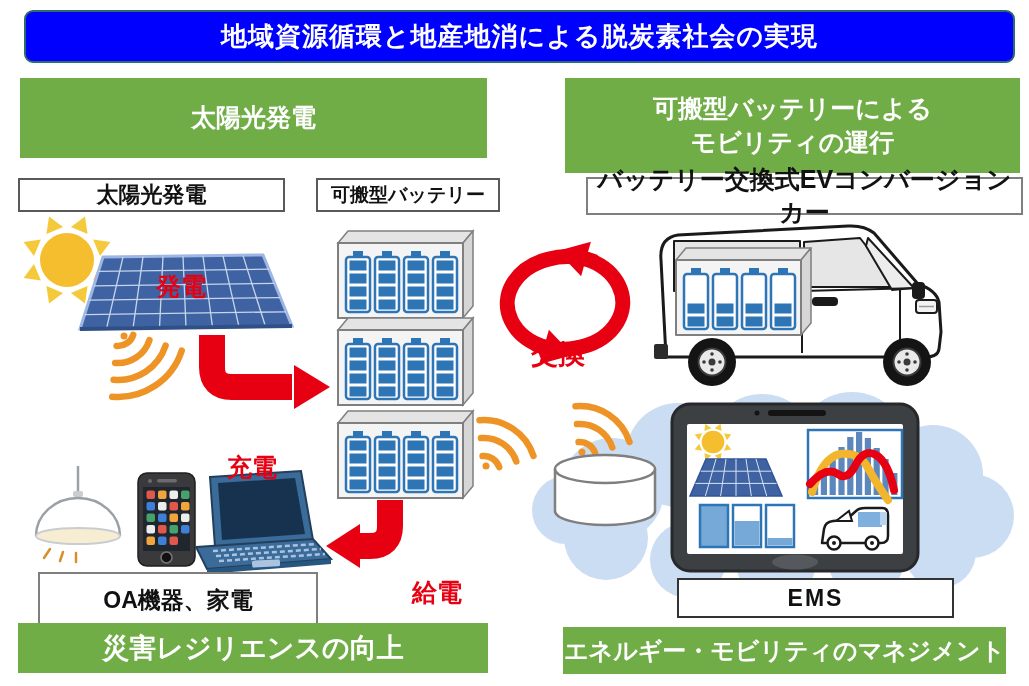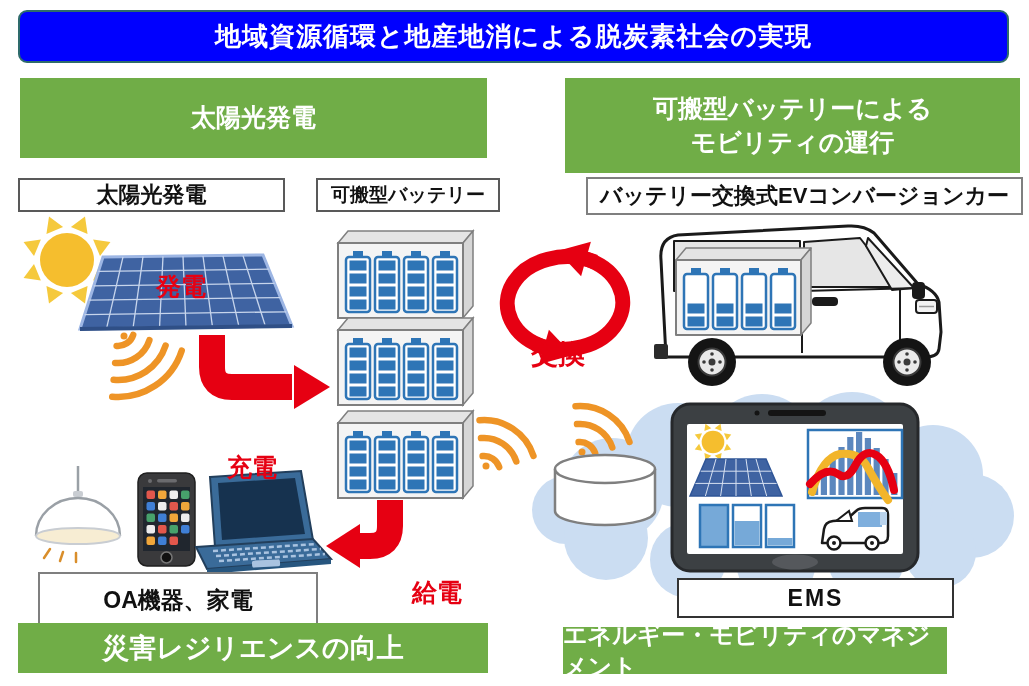--- a/index.html
+++ b/index.html
@@ -1,40 +1,40 @@
 <!DOCTYPE html>
 <html><head>
 <meta charset="utf-8">
 <style>
   html,body{margin:0;padding:0;background:#fff;}
   #stage{position:relative;width:1029px;height:686px;background:#ffffff;overflow:hidden;
          font-family:"Liberation Sans","DejaVu Sans",sans-serif;}
   .abs{position:absolute;box-sizing:border-box;}
   #canvas{position:absolute;left:0;top:0;width:1029px;height:686px;}
-  .title-banner{left:18px;top:10px;width:991px;height:53px;background:#0000FF;border:2px solid #2E6B6B;
+  .title-banner{left:24px;top:10px;width:991px;height:53px;background:#0000FF;border:2px solid #2E6B6B;
       border-radius:9px;color:#fff;font-weight:800;font-size:26px;display:flex;align-items:center;justify-content:center;letter-spacing:1px;}
   .green-header{background:#70AD47;color:#fff;font-weight:800;font-size:25px;line-height:1.35;
       display:flex;flex-direction:column;align-items:center;justify-content:center;text-align:center;}
   .gh-solar{left:20px;top:78px;width:467px;height:80px;}
   .gh-mob{left:565px;top:78px;width:455px;height:95px;}
   .label-box{background:#fff;border:2px solid #595959;color:#111;font-weight:800;
       display:flex;align-items:center;justify-content:center;text-align:center;}
   .lb-solar{left:18px;top:178px;width:267px;height:34px;font-size:22px;}
   .lb-batt{left:316px;top:178px;width:184px;height:34px;font-size:19px;}
-  .lb-ev{left:586px;top:177px;width:437px;height:38px;font-size:22px;border-color:#7f7f7f;}
+  .lb-ev{left:586px;top:177px;width:437px;height:38px;font-size:25px;border-color:#7f7f7f;}
   .lb-oa{left:38px;top:572px;width:280px;height:56px;font-size:23px;border-color:#7f7f7f;}
   .lb-ems{left:677px;top:578px;width:277px;height:40px;font-size:23px;border-color:#333;letter-spacing:2px;}
   .flow-label{color:#E60012;font-weight:800;font-size:25px;white-space:nowrap;margin-top:47px;}
   .fl-gen{left:156px;top:223px;}
   .fl-chg{left:227px;top:404px;}
   .fl-exc{left:531px;top:289px;font-size:27px;}
   .fl-sup{left:412px;top:529px;}
-  .green-banner{background:#70AD47;color:#fff;font-weight:800;display:flex;align-items:center;justify-content:center;text-align:left;}
+  .green-banner{background:#70AD47;color:#fff;font-weight:800;display:flex;align-items:center;justify-content:center;text-align:center;}
   .bn-res{left:18px;top:623px;width:470px;height:50px;font-size:27px;}
-  .bn-man{left:563px;top:627px;width:384px;height:47px;font-size:24px;}
+  .bn-man{left:563px;top:627px;width:443px;height:47px;font-size:24px;}
 </style>
 </head>
 <body>
 
 <div id="stage">
 
   <svg id="canvas" viewBox="0 0 1029 686" xmlns="http://www.w3.org/2000/svg">
     <defs>
       <g id="cellFull">
         <rect x="7" y="0" width="10" height="7" fill="#2E75B6"></rect>

